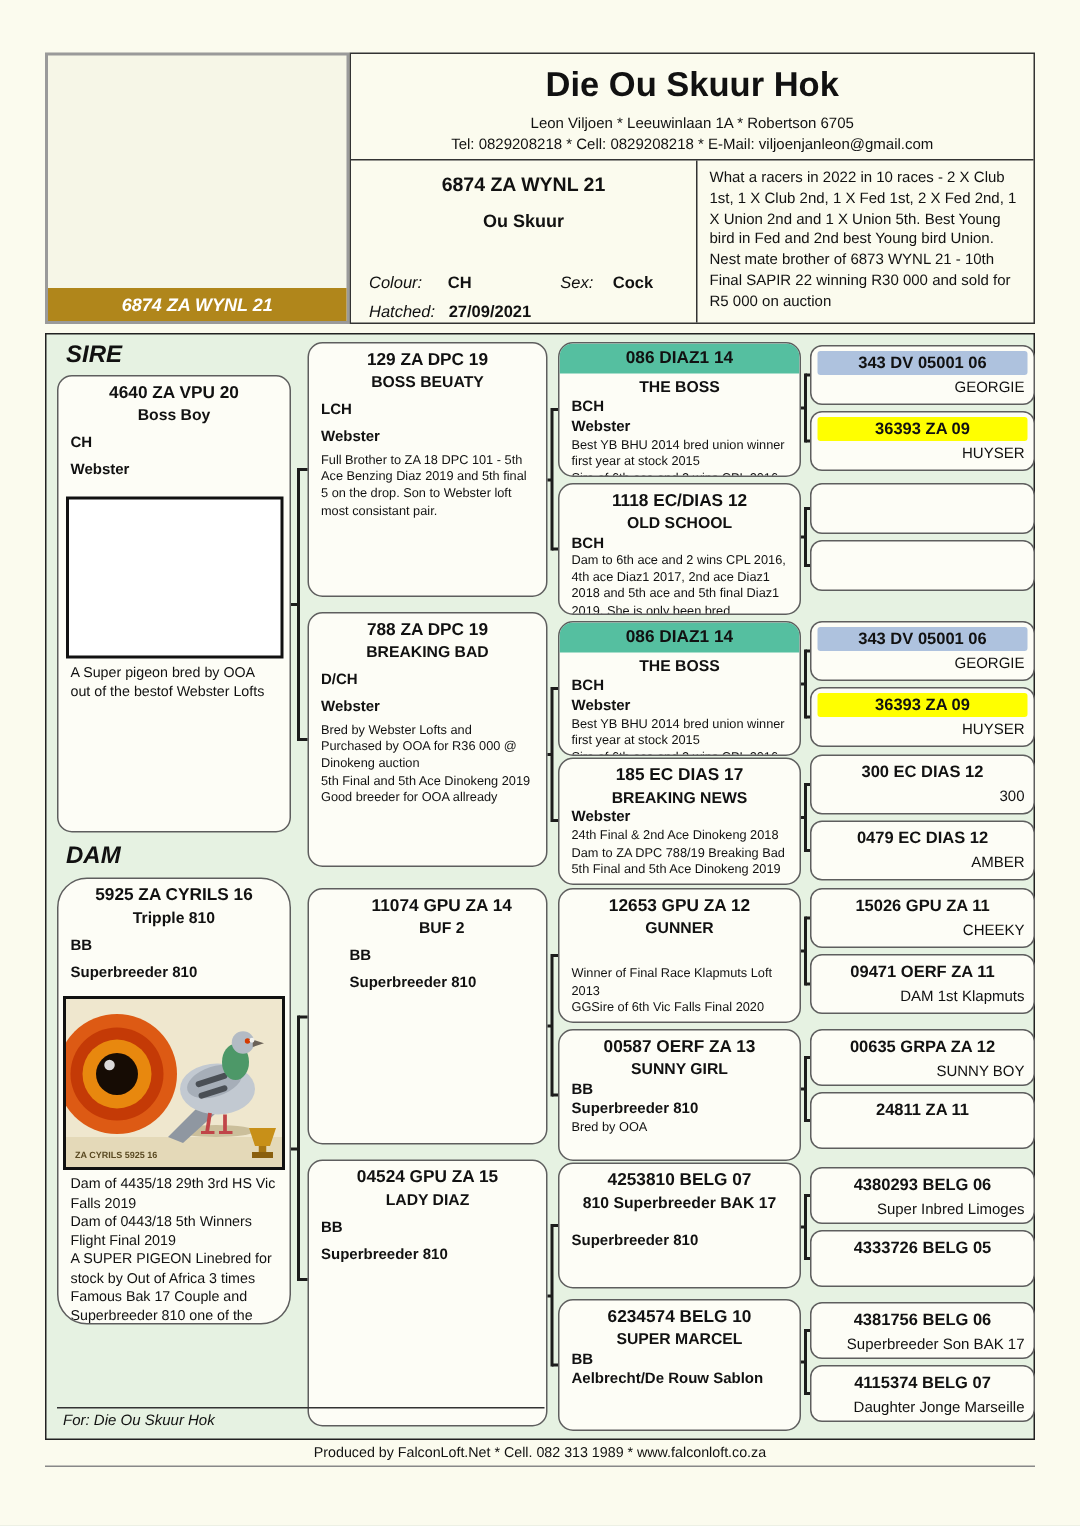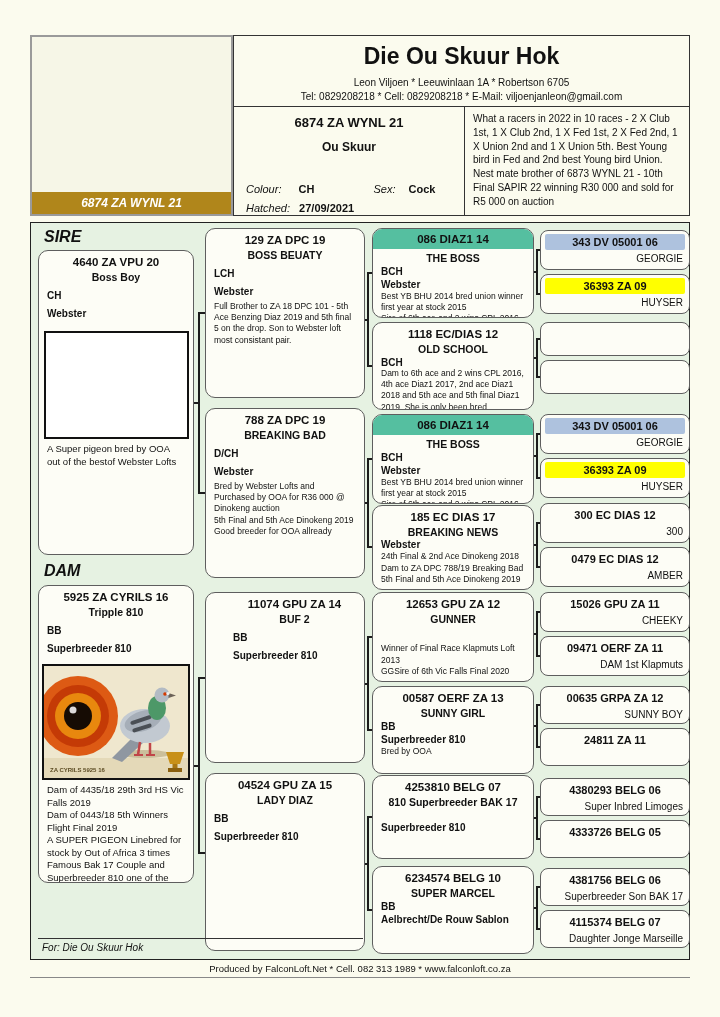--- a/index.html
+++ b/index.html
@@ -106,21 +106,21 @@
   <div class="pbox" style="left:38px;top:250px;width:156px;height:305px;">
     <div class="ring">4640 ZA VPU 20</div>
     <div class="name">Boss Boy</div>
     <div class="fld">CH</div>
     <div class="fld">Webster</div>
     <div class="photo-ph"></div>
     <div class="notes big">A Super pigeon bred by OOA
 out of the bestof Webster Lofts</div>
   </div>
 
-  <div class="pbox" style="left:38px;top:585px;width:156px;height:298px;">
+  <div class="pbox" style="left:38px;top:585px;width:156px;height:298px;border-radius:20px;">
     <div class="ring">5925 ZA CYRILS 16</div>
     <div class="name">Tripple 810</div>
     <div class="fld">BB</div>
     <div class="fld">Superbreeder 810</div>
     <div class="photo-img">
       <svg width="144" height="112" viewBox="0 0 144 112">
         <rect x="0" y="0" width="144" height="112" fill="#efe7ce"></rect>
         <rect x="0" y="92" width="144" height="20" fill="#e4d9b8"></rect>
 
         <circle cx="34" cy="50" r="40" fill="#DD5A14"></circle>

